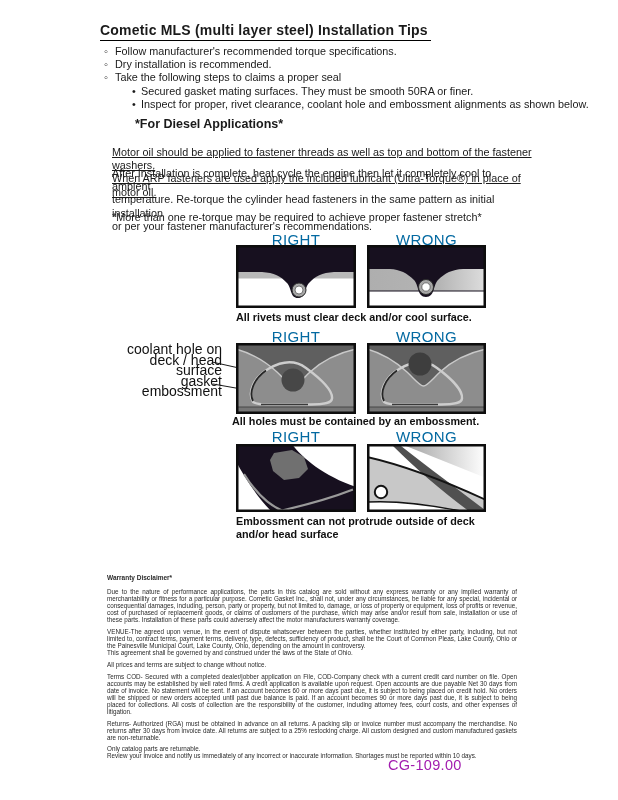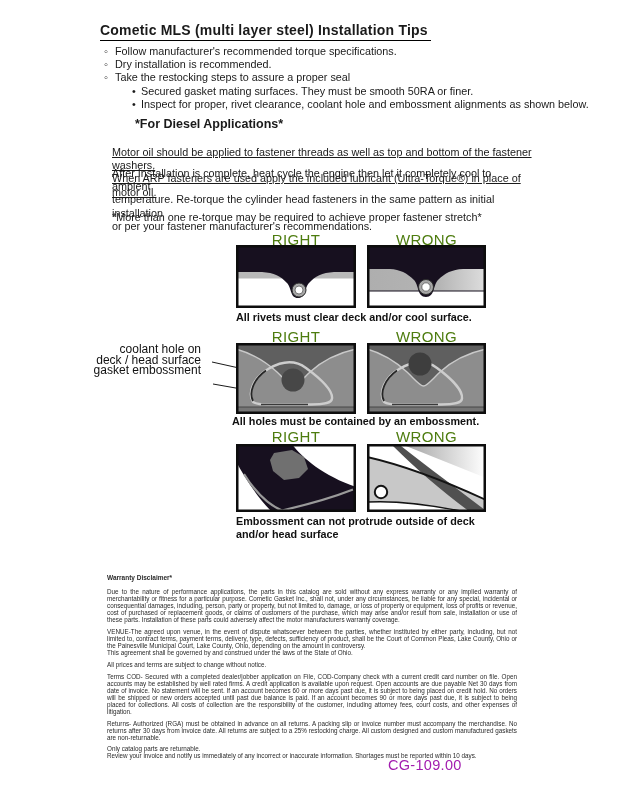--- a/index.html
+++ b/index.html
@@ -28,28 +28,28 @@
   .tip-row.sub .tip-marker{width:9px;}
 
   
   .diesel-heading{position:absolute;left:112px;top:117px;font-size:12.5px;font-weight:bold;margin-left:23px;}
   .body-par{position:absolute;left:112px;width:420px;font-size:10.8px;line-height:13.2px;}
   .p1{top:146px;text-decoration:underline;}
   .p2{top:167px;}
   .p3{top:211px;}
 
   
-  .dlabel{position:absolute;font-size:15px;letter-spacing:.4px;color:#4d7c0f;text-align:center;font-weight:500;}
+  .dlabel{position:absolute;font-size:15px;letter-spacing:.4px;color:#0369a1;text-align:center;font-weight:500;}
   .dbox{position:absolute;}
   .dbox svg{display:block;}
   .dcaption{position:absolute;font-size:10.8px;font-weight:bold;line-height:12.5px;color:#111;}
 
   
-  .annotations{position:absolute;left:79px;top:344px;width:122px;text-align:right;
-    font-size:12px;line-height:10.6px;color:#111;}
+  .annotations{position:absolute;left:100px;top:344px;width:122px;text-align:right;
+    font-size:14px;line-height:10.6px;color:#111;}
   .ann-2{}
   .leader-lines{position:absolute;left:205px;top:355px;pointer-events:none;}
 
   
   .legal{position:absolute;left:107px;top:574px;width:410px;font-size:6.3px;line-height:7.1px;color:#2a2a2a;}
   .legal-heading{font-weight:bold;font-size:6.5px;margin-bottom:7px;}
   .legal p{margin:0 0 4.5px 0;text-align:justify;}
 
   
   .footer-code{position:absolute;left:388px;top:757px;font-size:14.5px;letter-spacing:.3px;color:#a21caf;}
@@ -65,21 +65,21 @@
     <div class="tip-row">
       <span class="tip-marker">◦</span>
       <span>Follow manufacturer's recommended torque specifications.</span>
     </div>
     <div class="tip-row">
       <span class="tip-marker">◦</span>
       <span>Dry installation is recommended.</span>
     </div>
     <div class="tip-row">
       <span class="tip-marker">◦</span>
-      <span>Take the restocking steps to assure a proper seal</span>
+      <span>Take the following steps to claims a proper seal</span>
     </div>
     <div class="tip-row sub">
       <span class="tip-marker">•</span>
       <span>Secured gasket mating surfaces.  They must be smooth 50RA or finer.</span>
     </div>
     <div class="tip-row sub">
       <span class="tip-marker">•</span>
       <span>Inspect for proper, rivet clearance, coolant hole and embossment alignments as shown below.</span>
     </div>
   </div>

